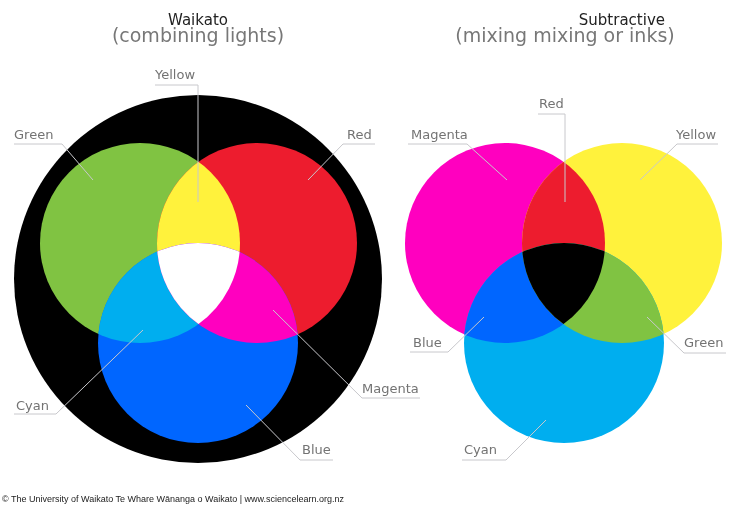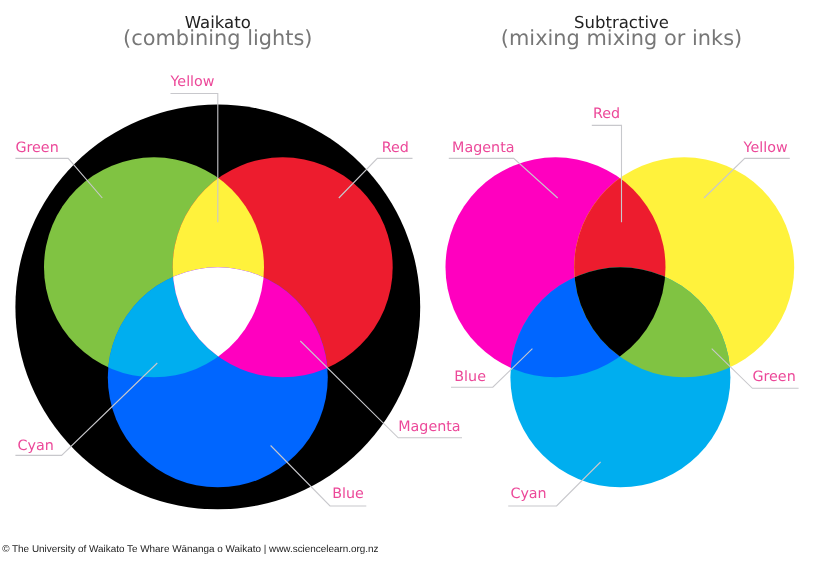--- a/index.html
+++ b/index.html
@@ -1,21 +1,21 @@
 <!DOCTYPE html>
 <html><head>
   <meta charset="utf-8">
   <style>
     html, body { margin: 0; padding: 0; background: #ffffff; }
     body { width: 750px; height: 514px; position: relative; overflow: hidden;
            font-family: "DejaVu Sans", sans-serif; }
     svg.stage { position: absolute; left: 0; top: 0; }
     .title { position: absolute; text-align: center; font-size: 15px; color: #222; line-height: 16px; }
     .subtitle { position: absolute; text-align: center; font-size: 19px; color: #777; line-height: 14px; }
-    .lbl { position: absolute; font-size: 13px; color: #ec4899; line-height: 15px; white-space: nowrap; }
+    .lbl { position: absolute; font-size: 13px; color: #737373; line-height: 15px; white-space: nowrap; }
     .footer { position: absolute; left: 2px; top: 494px; font-family: "Liberation Sans", sans-serif;
               font-size: 9px; color: #222; white-space: nowrap; }
   </style>
 </head>
 <body>
 
 <svg class="stage" width="750" height="514" viewBox="0 0 750 514">
   <defs>
     <clipPath id="cG">
         <circle cx="140" cy="243" r="100"></circle>
@@ -79,21 +79,21 @@
       <polyline points="718,144 677,144 640,180"></polyline>
       <polyline points="410,352 448,352 484,317"></polyline>
       <polyline points="726,353 684,353 647,317"></polyline>
       <polyline points="462,460 506,460 546,420"></polyline>
     </g>
   </g>
 </svg>
 
 <div class="title" style="left:98px; top:12px; width:200px;">Waikato</div>
 <div class="subtitle" style="left:98px; top:28px; width:200px;">(combining lights)</div>
-<div class="title" style="left:465px; top:12px; width:200px;">Subtractive</div>
+<div class="title" style="left:465px; top:12px; width:200px;text-align:right;">Subtractive</div>
 <div class="subtitle" style="left:445px; top:28px; width:240px;">(mixing mixing or inks)</div>
 
 <div class="lbl" style="left:155px; top:67px;">Yellow</div>
 <div class="lbl" style="left:14px; top:127px;">Green</div>
 <div class="lbl" style="left:347px; top:127px;">Red</div>
 <div class="lbl" style="left:16px; top:398px;">Cyan</div>
 <div class="lbl" style="left:362px; top:381px;">Magenta</div>
 <div class="lbl" style="left:302px; top:442px;">Blue</div>
 
 <div class="lbl" style="left:539px; top:96px;">Red</div>

